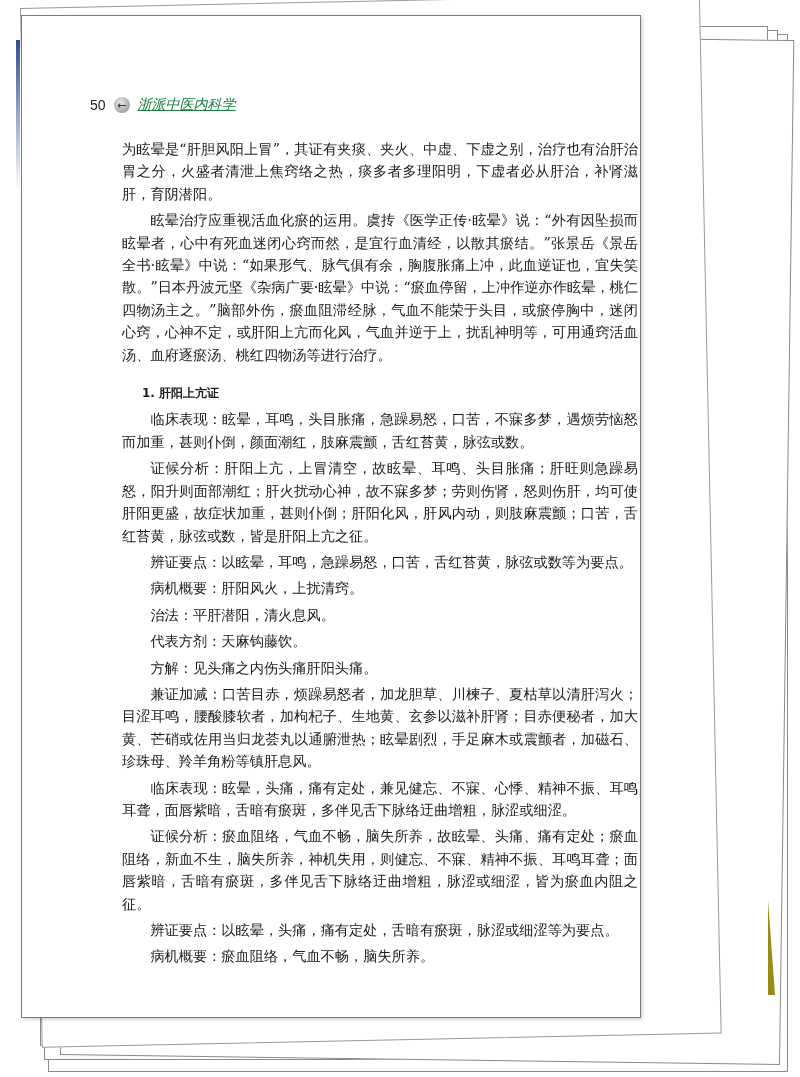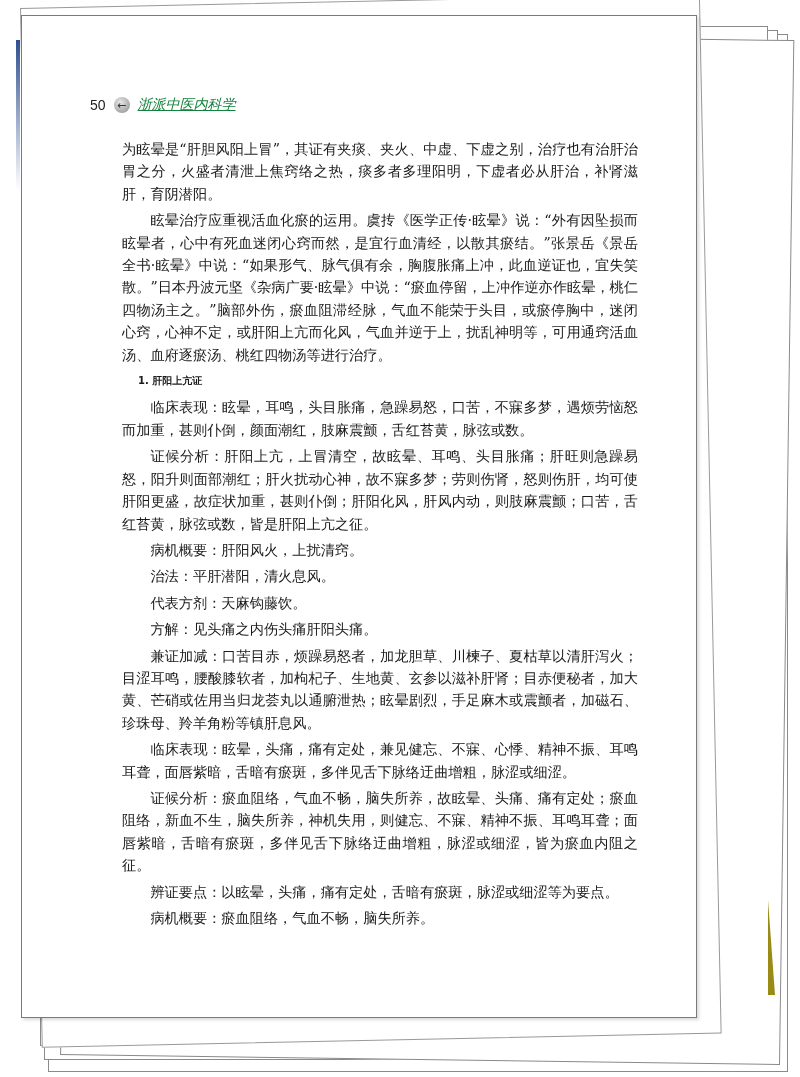--- a/index.html
+++ b/index.html
@@ -11,35 +11,35 @@
   .sheet { position: absolute; background: #fff; border: 1.5px solid #8a8a8a; box-sizing: border-box; }
   .back-top { left: 20px; top: 8px; width: 680px; height: 1040px; transform: rotate(-1.2deg); transform-origin: 0 0; border-color:#999; }
   .back-left-accent { position:absolute; left: 16px; top: 40px; width: 4px; height: 150px; background: linear-gradient(#2f4f8f, #ffffff); }
   .back-r1 { left: 40px; top: 26px; width: 728px; height: 1020px; }
   .back-r2 { left: 44px; top: 30px; width: 734px; height: 1030px; }
   .back-r3 { left: 48px; top: 34px; width: 740px; height: 1038px; }
   .back-tilt { left: 60px; top: 40px; width: 720px; height: 1025px; transform: rotate(0.8deg); transform-origin: 100% 100%; }
   .gold-wedge { position:absolute; left: 768px; top: 900px; width: 0; height: 0;
     border-left: 7px solid #9a8b16; border-top: 95px solid transparent; }
   .page {
-    position: absolute; left: 21px; top: 15px; width: 676px; height: 1003px;
+    position: absolute; left: 21px; top: 15px; width: 620px; height: 1003px;
     background: #fff; border: 1.5px solid #7a7a7a; box-sizing: border-box;
     box-shadow: 2px 2px 3px rgba(0,0,0,0.15);
   }
   .header { position: absolute; left: 68px; top: 80px; display: flex; align-items: center; gap: 8px; }
   .page-num { font-family: "Liberation Sans", "DejaVu Sans", sans-serif; font-size: 14px; color: #222; }
   .back-btn { width: 16px; height: 16px; border-radius: 50%;
     background: radial-gradient(circle at 40% 35%, #e8e8e8, #8a8a8a); display:flex; align-items:center; justify-content:center;
     font-family: "DejaVu Sans", sans-serif; font-size: 11px; color:#333; line-height: 1; }
   .book-title { font-size: 14px; font-style: italic; color: #15803d; text-decoration: underline; }
   .body { position: absolute; left: 96px; top: 118px; width: 524px; font-size: 14.2px; line-height: 22.4px; color: #1a1a1a; text-align: justify; }
   .body p { margin: 4px; text-indent: 2em; }
   .body p.noindent { text-indent: 0; }
   .section-head { font-size: 20px; letter-spacing: 2px; margin: 26px 0 18px -8px; color: #1a1a1a; font-family: "DejaVu Serif", serif; }
-  .sub-head { font-family: "DejaVu Sans", "Liberation Sans", sans-serif; font-weight: bold; font-size: 10px; margin: 4px 0 0 2em; line-height: 22.4px; }
+  .sub-head { font-family: "DejaVu Sans", "Liberation Sans", sans-serif; font-weight: bold; font-size: 12px; margin: 16px 0 0 2em; line-height: 22.4px; }
 </style>
 </head>
 <body>
 
 <div class="sheet back-r3"></div>
 <div class="sheet back-r2"></div>
 <div class="sheet back-r1"></div>
 <div class="sheet back-tilt"></div>
 <div class="sheet back-top"></div>
 <div class="back-left-accent"></div>
@@ -53,20 +53,21 @@
   </div>
 
   <div class="body">
     <p class="noindent">为眩晕是“肝胆风阳上冒”，其证有夹痰、夹火、中虚、下虚之别，治疗也有治肝治胃之分，火盛者清泄上焦窍络之热，痰多者多理阳明，下虚者必从肝治，补肾滋肝，育阴潜阳。</p>
     <p>眩晕治疗应重视活血化瘀的运用。虞抟《医学正传·眩晕》说：“外有因坠损而眩晕者，心中有死血迷闭心窍而然，是宜行血清经，以散其瘀结。”张景岳《景岳全书·眩晕》中说：“如果形气、脉气俱有余，胸腹胀痛上冲，此血逆证也，宜失笑散。”日本丹波元坚《杂病广要·眩晕》中说：“瘀血停留，上冲作逆亦作眩晕，桃仁四物汤主之。”脑部外伤，瘀血阻滞经脉，气血不能荣于头目，或瘀停胸中，迷闭心窍，心神不定，或肝阳上亢而化风，气血并逆于上，扰乱神明等，可用通窍活血汤、血府逐瘀汤、桃红四物汤等进行治疗。</p>
 
 
     <div class="sub-head">1. 肝阳上亢证</div>
     <p>临床表现：眩晕，耳鸣，头目胀痛，急躁易怒，口苦，不寐多梦，遇烦劳恼怒而加重，甚则仆倒，颜面潮红，肢麻震颤，舌红苔黄，脉弦或数。</p>
     <p>证候分析：肝阳上亢，上冒清空，故眩晕、耳鸣、头目胀痛；肝旺则急躁易怒，阳升则面部潮红；肝火扰动心神，故不寐多梦；劳则伤肾，怒则伤肝，均可使肝阳更盛，故症状加重，甚则仆倒；肝阳化风，肝风内动，则肢麻震颤；口苦，舌红苔黄，脉弦或数，皆是肝阳上亢之征。</p>
+    <p>辨证要点：以眩晕，耳鸣，急躁易怒，口苦，舌红苔黄，脉弦或数等为要点。</p>
     <p>病机概要：肝阳风火，上扰清窍。</p>
     <p>治法：平肝潜阳，清火息风。</p>
     <p>代表方剂：天麻钩藤饮。</p>
     <p>方解：见头痛之内伤头痛肝阳头痛。</p>
     <p>兼证加减：口苦目赤，烦躁易怒者，加龙胆草、川楝子、夏枯草以清肝泻火；目涩耳鸣，腰酸膝软者，加枸杞子、生地黄、玄参以滋补肝肾；目赤便秘者，加大黄、芒硝或佐用当归龙荟丸以通腑泄热；眩晕剧烈，手足麻木或震颤者，加磁石、珍珠母、羚羊角粉等镇肝息风。</p>
 
     <p>临床表现：眩晕，头痛，痛有定处，兼见健忘、不寐、心悸、精神不振、耳鸣耳聋，面唇紫暗，舌暗有瘀斑，多伴见舌下脉络迂曲增粗，脉涩或细涩。</p>
     <p>证候分析：瘀血阻络，气血不畅，脑失所养，故眩晕、头痛、痛有定处；瘀血阻络，新血不生，脑失所养，神机失用，则健忘、不寐、精神不振、耳鸣耳聋；面唇紫暗，舌暗有瘀斑，多伴见舌下脉络迂曲增粗，脉涩或细涩，皆为瘀血内阻之征。</p>
     <p>辨证要点：以眩晕，头痛，痛有定处，舌暗有瘀斑，脉涩或细涩等为要点。</p>
     <p>病机概要：瘀血阻络，气血不畅，脑失所养。</p>

